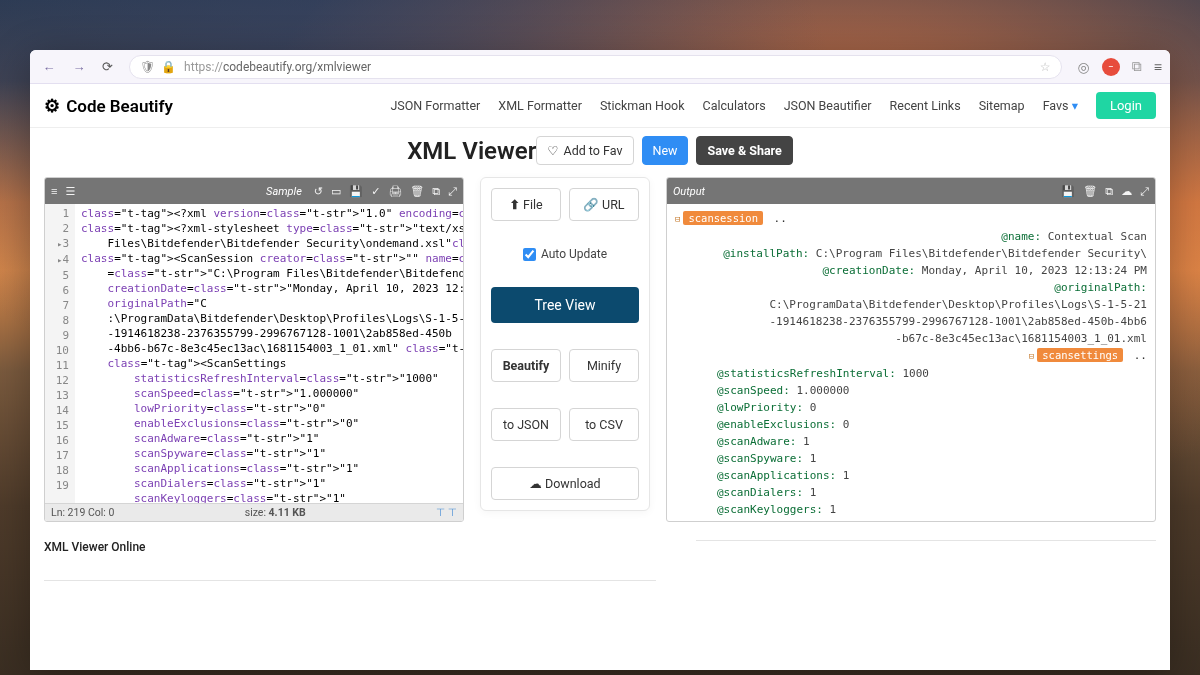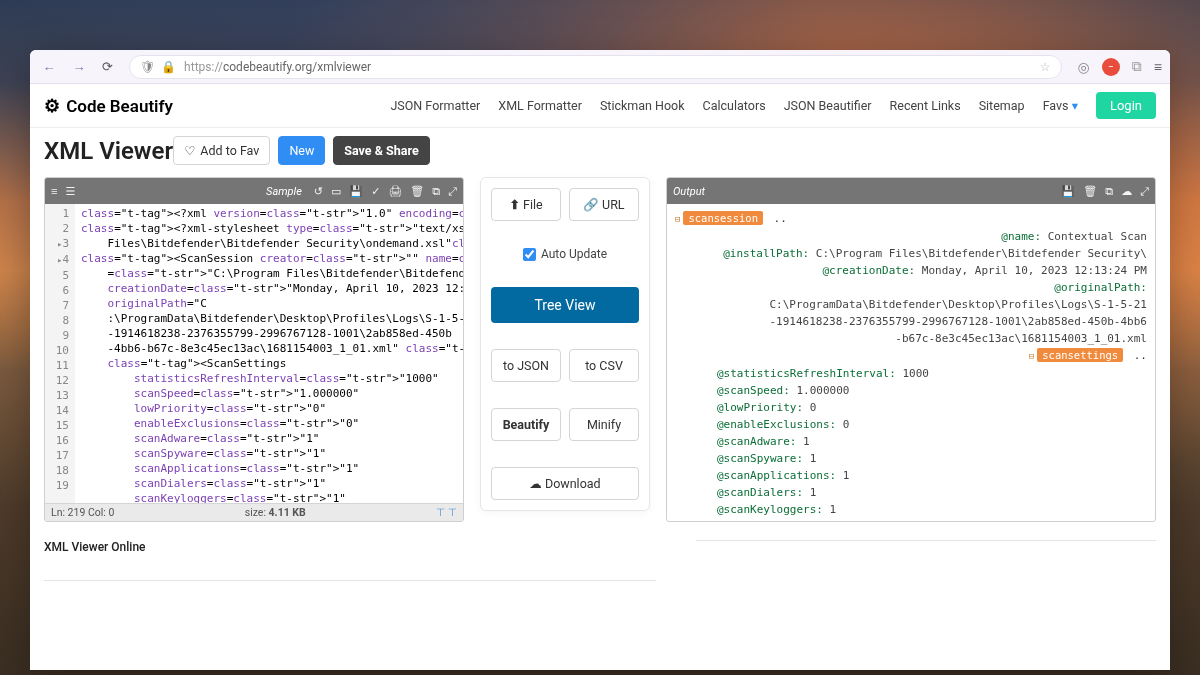--- a/index.html
+++ b/index.html
@@ -47,21 +47,21 @@
 .brand { display: flex; align-items: center; gap: 6px; font-size: 17px; font-weight: 600; }
 .brand .gear { font-size: 18px; }
 .nav-links { display: flex; gap: 18px; font-size: 12.5px; color: #444; align-items: center; }
 .nav-links span { cursor: pointer; }
 .login-btn {
   background: #1fd6a3; color: #fff; padding: 6px 14px; border-radius: 4px;
   font-size: 13px; cursor: pointer;
 }
 
 .page-row {
-  display: flex; align-items: center; justify-content: flex-start;
+  display: flex; align-items: center; justify-content: center;
   padding: 8px 14px 4px;
 }
 .page-title { font-size: 24px; font-weight: 600; color: #222; }
 .page-actions { display: flex; gap: 8px; align-items: center; }
 .btn {
   border: 1px solid #d5d5d5; border-radius: 4px; padding: 6px 10px;
   font-size: 12.5px; color: #333; background: #fff; cursor: pointer;
   display: inline-flex; align-items: center; gap: 5px;
 }
 .btn.primary { background: #2f8df4; color: #fff; border-color: #2f8df4; }
@@ -104,21 +104,21 @@
   display: flex; align-items: center; justify-content: space-between; padding: 0 6px;
   border-top: 1px solid #d5d5d5;
 }
 
 .mid-row { display: flex; gap: 8px; }
 .mid-btn {
   flex: 1; border: 1px solid #d5d5d5; border-radius: 4px; padding: 8px 0;
   text-align: center; font-size: 12.5px; color: #333; background: #fff; cursor: pointer;
 }
 .tree-btn {
-  background: #0369a1; color: #fff; border-radius: 4px; padding: 10px 0;
+  background: #0c4a6e; color: #fff; border-radius: 4px; padding: 10px 0;
   text-align: center; font-size: 14px; cursor: pointer; border: none;
 }
 .auto-row { display: flex; align-items: center; justify-content: center; gap: 5px; font-size: 12px; color: #444; }
 .auto-row input { accent-color: #2f8df4; }
 
 .out-body {
   flex: 1; overflow: auto; font-family: Consolas, Monaco, monospace;
   font-size: 11px; padding: 6px 8px; line-height: 17px; color: #333;
 }
 .node { display: block; }
@@ -259,26 +259,26 @@
       <div class="mid-row">
         <div class="mid-btn"><b>⬆</b> <span>File</span></div>
         <div class="mid-btn"><span>🔗</span> <span>URL</span></div>
       </div>
       <label class="auto-row">
         <input type="checkbox" checked="" style="">
         <span>Auto Update</span>
       </label>
       <div class="tree-btn">Tree View</div>
       <div class="mid-row">
+        <div class="mid-btn"><b>Beautify</b></div>
+        <div class="mid-btn">Minify</div>
+      </div>
+      <div class="mid-row">
         <div class="mid-btn">to JSON</div>
         <div class="mid-btn">to CSV</div>
-      </div>
-      <div class="mid-row">
-        <div class="mid-btn"><b>Beautify</b></div>
-        <div class="mid-btn">Minify</div>
       </div>
       <div class="mid-btn" style="width:100%"><span>☁</span> <span>Download</span></div>
     </div>
 
     <div class="panel right-panel">
       <div class="panel-bar">
         <div class="bar-left out-header">Output</div>
         <div class="bar-right">
           <i>💾</i>
           <i>🗑</i>

